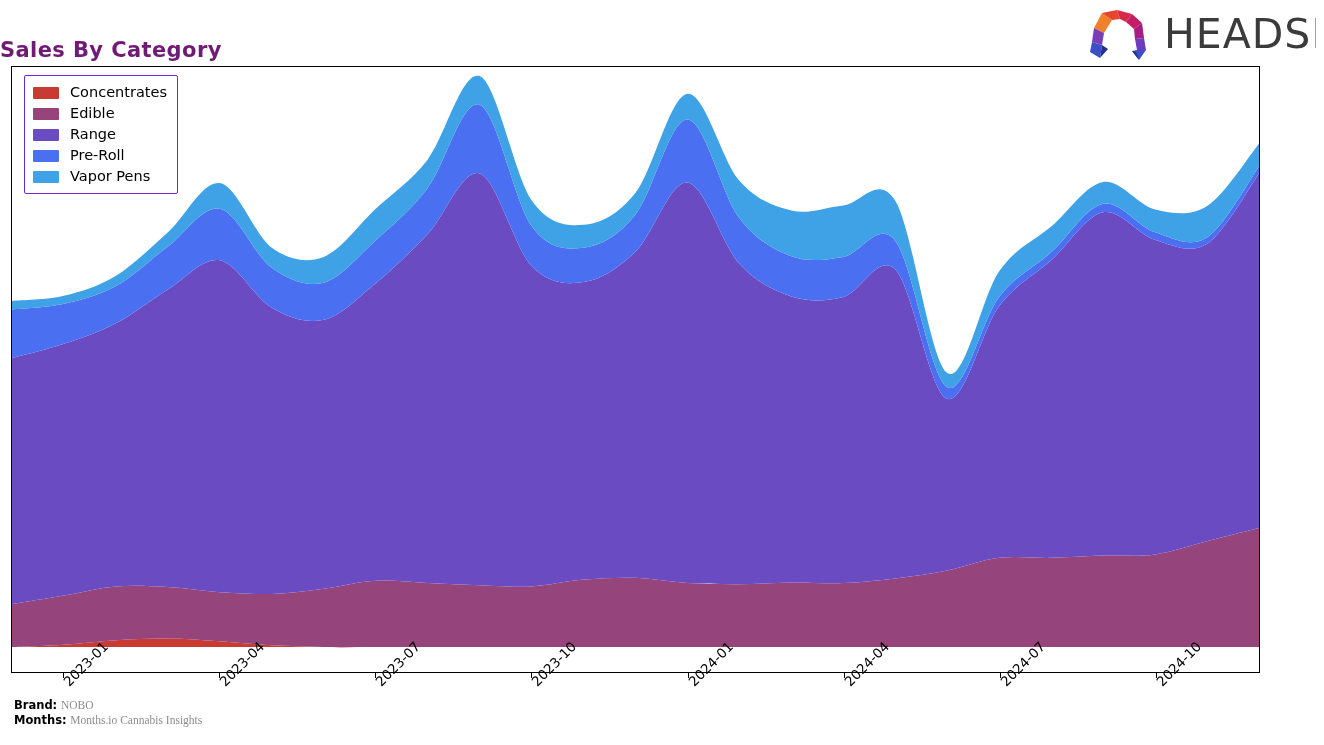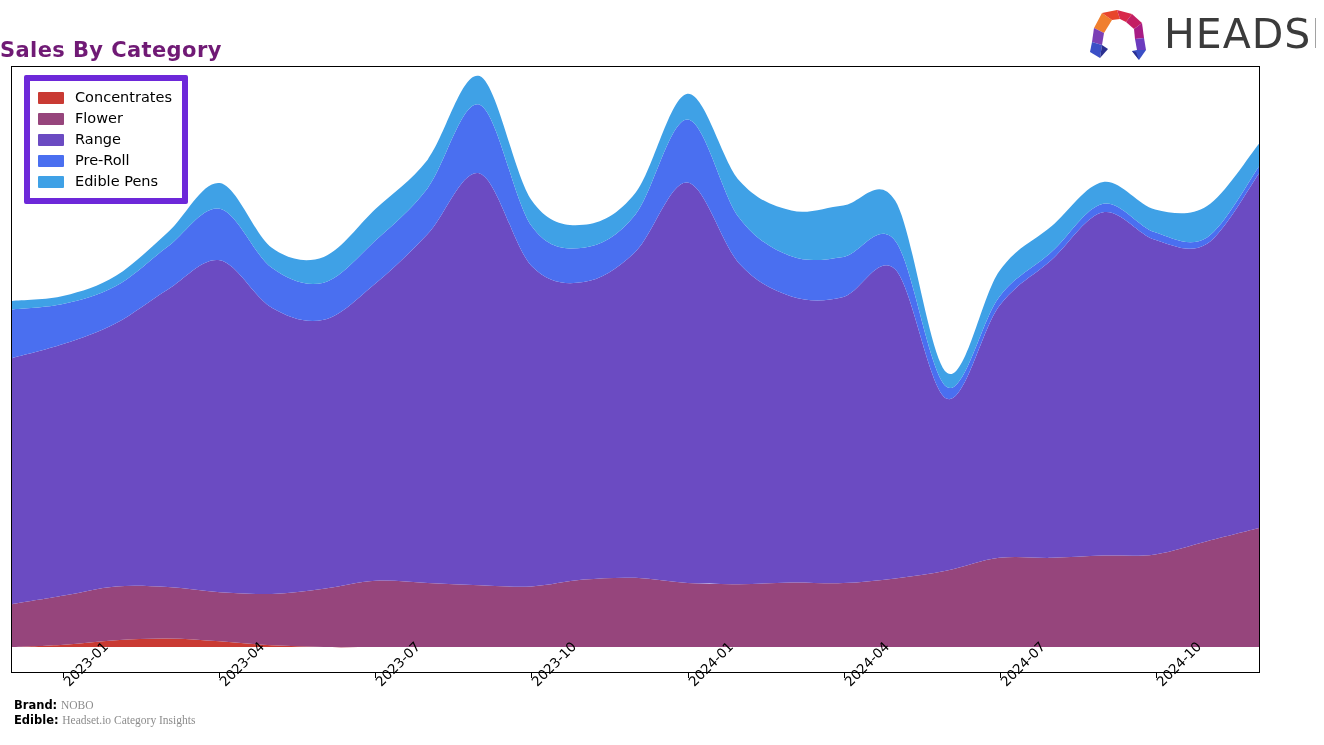--- a/index.html
+++ b/index.html
@@ -15,21 +15,21 @@
   #brand-logo svg{display:block;}
 
   #plot-frame{
     position:absolute;left:11px;top:66px;width:1249px;height:607px;
     border:1.3px solid #000;box-sizing:border-box;background:#fff;
   }
   #plot-svg{position:absolute;left:0;top:0;width:100%;height:100%;display:block;}
 
   #legend{
     position:absolute;left:12px;top:8px;background:#fff;
-    border:6px solid #6d28d9;border-radius:2px;padding:6px 10px 6px 8px;
+    border:1px solid #6d28d9;border-radius:2px;padding:6px 10px 6px 8px;
     z-index:5;
   }
   .legend-row{display:flex;align-items:center;height:21px;}
   .legend-swatch{width:26px;height:12px;margin-right:11px;flex:0 0 auto;border-radius:1px;}
   .legend-label{font-size:14.5px;color:#000;line-height:1;white-space:nowrap;}
 
   #x-axis-ticks{position:absolute;left:0;top:673px;width:1324px;height:10px;}
   .tickmark{position:absolute;top:0;width:1px;height:5px;background:#000;}
   #x-axis-labels{position:absolute;left:0;top:678px;width:1324px;height:60px;}
   .tick-label{
@@ -77,33 +77,33 @@
       </g>
   </svg>
 
   <div id="legend">
     <div class="legend-row">
       <span class="legend-swatch" style="background:#C93A33"></span>
       <span class="legend-label">Concentrates</span>
     </div>
     <div class="legend-row">
       <span class="legend-swatch" style="background:#96457C"></span>
-      <span class="legend-label">Flower</span>
+      <span class="legend-label">Edible</span>
     </div>
     <div class="legend-row">
       <span class="legend-swatch" style="background:#6B4BC2"></span>
       <span class="legend-label">Range</span>
     </div>
     <div class="legend-row">
       <span class="legend-swatch" style="background:#4A6FF0"></span>
       <span class="legend-label">Pre-Roll</span>
     </div>
     <div class="legend-row">
       <span class="legend-swatch" style="background:#3FA1E6"></span>
-      <span class="legend-label">Edible Pens</span>
+      <span class="legend-label">Vapor Pens</span>
     </div>
   </div>
 </div>
 
 <div id="x-axis-ticks">
     <div class="tickmark" style="left: 63px;"></div>
     <div class="tickmark" style="left: 219.2px;"></div>
     <div class="tickmark" style="left: 375.3px;"></div>
     <div class="tickmark" style="left: 531.4px;"></div>
     <div class="tickmark" style="left: 687.5px;"></div>
@@ -121,16 +121,16 @@
     <div class="tick-label" style="left: 996.792px;">2024-07</div>
     <div class="tick-label" style="left: 1152.92px;">2024-10</div>
   </div>
 
 <div id="footer">
   <div class="footer-row">
     <span class="footer-key">Brand:</span>
     <span class="footer-val">NOBO</span>
   </div>
   <div class="footer-row">
-    <span class="footer-key">Edible:</span>
-    <span class="footer-val">Headset.io Category Insights</span>
+    <span class="footer-key">Months:</span>
+    <span class="footer-val">Months.io Cannabis Insights</span>
   </div>
 </div>
 
 </body></html>

